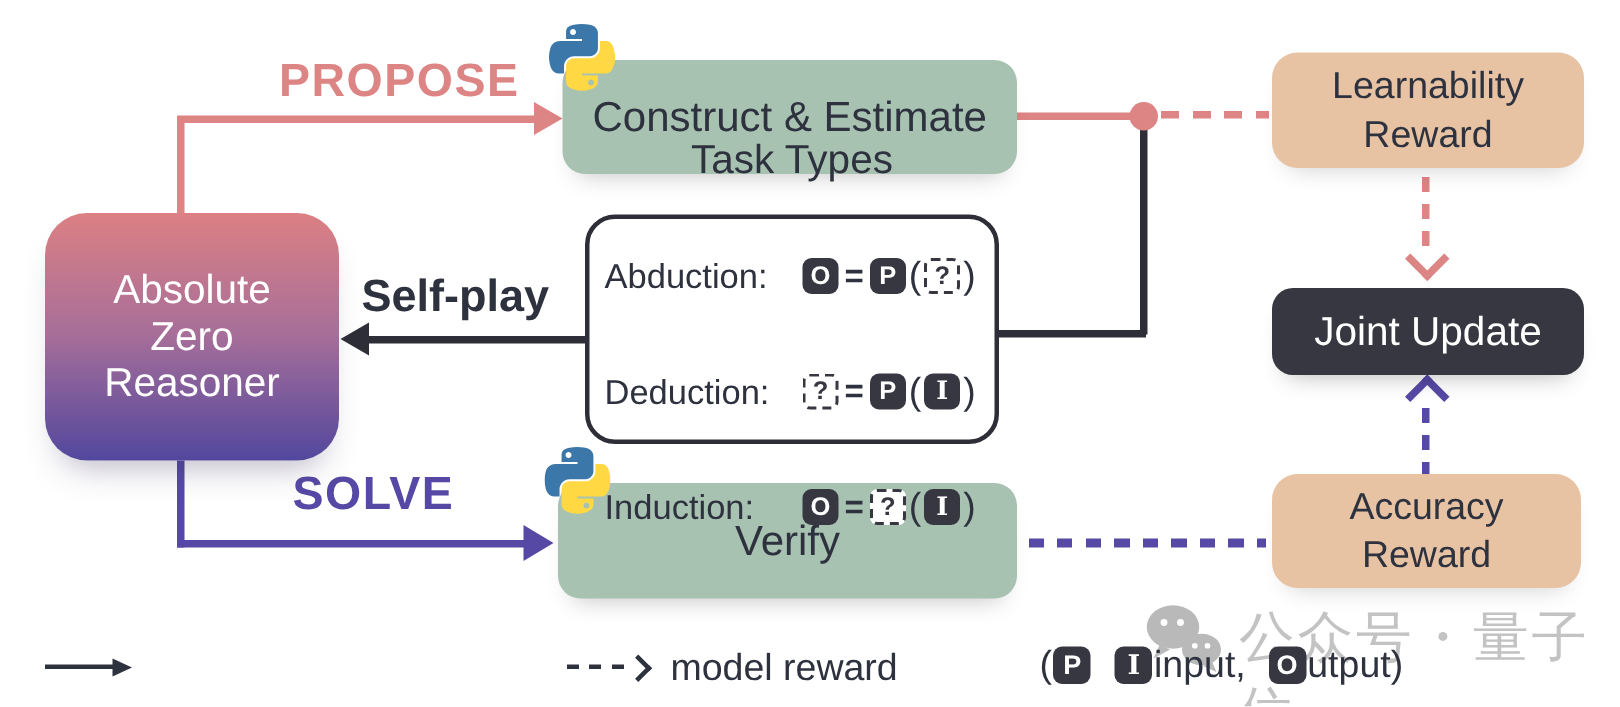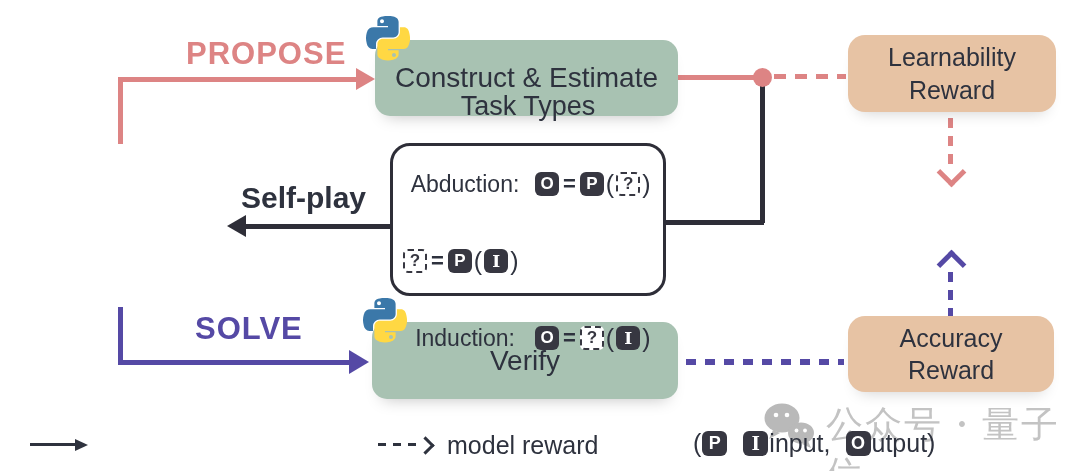--- a/index.html
+++ b/index.html
@@ -24,21 +24,21 @@
   .learnability{left:848px;top:35px;width:208px;height:77px;}
   .accuracy{left:848px;top:316px;width:206px;height:76px;}
   .jointbox{left:848px;top:192px;width:208px;height:58px;background:var(--dark_box);
     border-radius:14px;color:#fff;font-size:27px;box-shadow:0 10px 16px -10px rgba(0,0,0,.3);}
   
   .taskbox{left:390px;top:143px;width:276px;height:153px;background:#fff;
     border:3.5px solid var(--dark_line);border-radius:20px;padding:3px 0 0 0;
     display:flex;flex-direction:column;align-items:center;}
   .tasktitle{font-size:27px;color:var(--dark_text);margin-top:1px;}
   .taskrow{display:flex;align-items:center;height:34px;width:100%;padding-left:10px;box-sizing:border-box;}
-  .tasklabel{flex:0 0 124px;text-align:center;font-size:23px;color:var(--dark_text);margin-right:8px;}
+  .tasklabel{flex:0 0 124px;text-align:left;font-size:23px;color:var(--dark_text);margin-right:8px;}
   .badge{display:inline-flex;align-items:center;justify-content:center;
     width:24px;height:24px;border-radius:6px;background:var(--dark_box);
     color:#fff;font-size:17px;font-weight:bold;box-sizing:border-box;flex:0 0 auto;}
   .badge.serifI{font-family:"DejaVu Serif","Liberation Serif",serif;}
   .badge.dashed{background:#fff;border:2.5px dashed var(--dark_box);color:var(--dark_box);border-radius:5px;}
   .op{font-size:22px;font-weight:bold;color:var(--dark_text);margin:0 4px;}
   .paren{font-size:25px;color:var(--dark_text);margin:0 2px;}
   
   .lbl{position:absolute;font-weight:bold;}
   .propose-lbl{left:186px;top:36px;font-size:31px;color:var(--pink);letter-spacing:1px;}
@@ -101,36 +101,46 @@
   <div class="lbl selfplay-lbl">Self-play</div>
 
   <div class="line dash-h-purple" style="left:686px;top:359px;width:158px;height:5.5px;"></div>
 
   <div class="line dash-v-pink" style="left:948px;top:118px;width:5px;height:50px;"></div>
   <div class="chev chev-down-pink" style="left:941px;top:162px;"></div>
 
   <div class="chev chev-up-purple" style="left:941px;top:254px;"></div>
   <div class="line dash-v-purple" style="left:948px;top:272px;width:5px;height:46px;"></div>
 
+  <div class="box reasoner">
+    <div>
+      <div>Absolute</div>
+      <div>Zero</div>
+      <div>Reasoner</div>
+    </div>
+  </div>
 
   <div class="box greenbox verify">
     <span>Verify</span>
   </div>
 
   <div class="box greenbox construct">
     <span>Construct &amp; Estimate</span>
   </div>
 
   <div class="box tanbox learnability">
     <div>
       <div>Learnability</div>
       <div>Reward</div>
     </div>
   </div>
 
+  <div class="box jointbox">
+    <span>Joint Update</span>
+  </div>
 
   <div class="box tanbox accuracy">
     <div>
       <div>Accuracy</div>
       <div>Reward</div>
     </div>
   </div>
 
   <div class="box taskbox" style="display:flex;gap:48px;">
     <div class="tasktitle">Task Types</div>
@@ -139,20 +149,21 @@
       <span class="tasklabel">Abduction:</span>
       <span class="badge">O</span>
       <span class="op">=</span>
       <span class="badge">P</span>
       <span class="paren">(</span>
       <span class="badge dashed">?</span>
       <span class="paren">)</span>
     </div>
 
     <div class="taskrow">
+      <span class="tasklabel">Deduction:</span>
       <span class="badge dashed">?</span>
       <span class="op">=</span>
       <span class="badge">P</span>
       <span class="paren">(</span>
       <span class="badge serifI">I</span>
       <span class="paren">)</span>
     </div>
 
     <div class="taskrow">
       <span class="tasklabel">Induction:</span>

